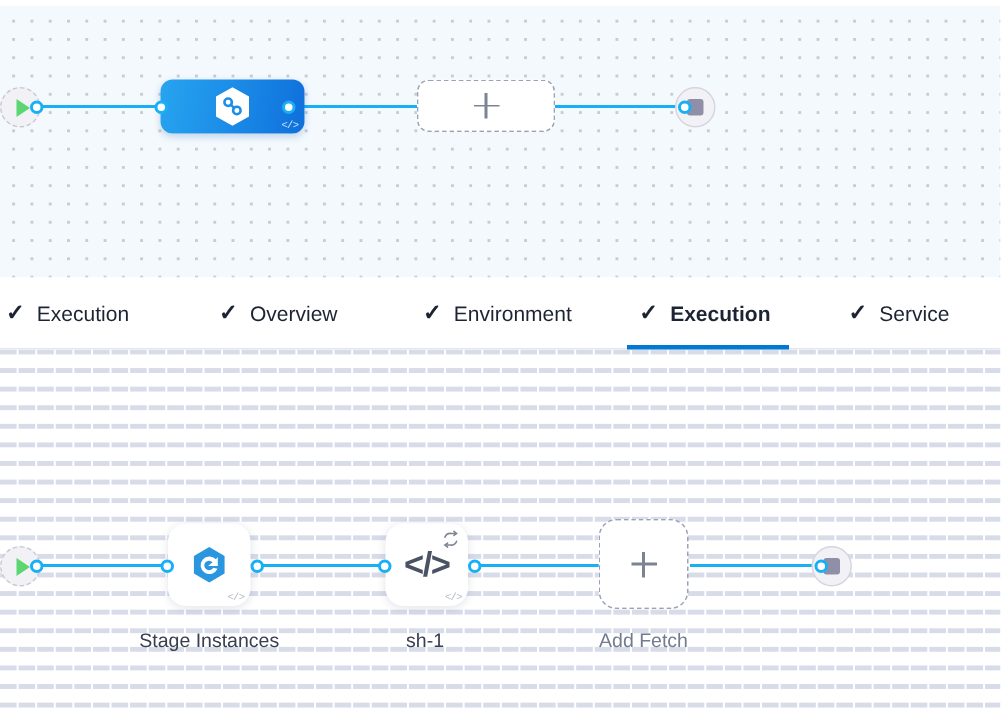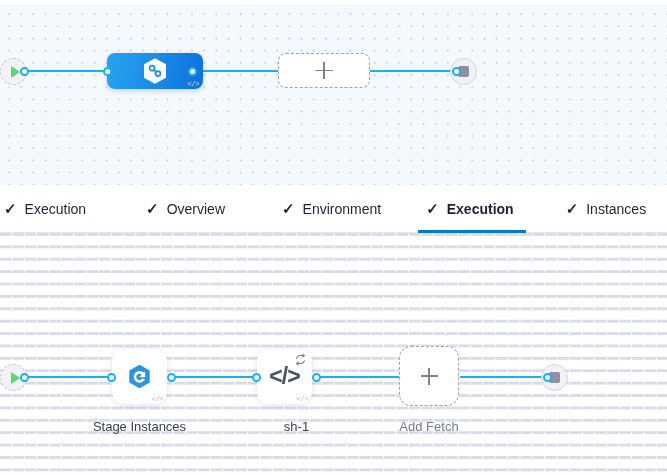--- a/index.html
+++ b/index.html
@@ -284,21 +284,21 @@
       <span class="tab-text">Environment</span>
     </div>
 
     <div class="tab active" style="margin-left:45px;">
       <span class="tick">✓</span>
       <span class="tab-text">Execution</span>
     </div>
 
     <div class="tab" style="margin-left:52px;">
       <span class="tick">✓</span>
-      <span class="tab-text">Instances</span>
+      <span class="tab-text">Service</span>
     </div>
   </div>
 
   <div class="step-canvas">
 
     <div class="wire" style="left:24px; top:143px; width:87px;"></div>
     <div class="wire" style="left:171px; top:143px; width:85px;"></div>
     <div class="wire" style="left:318px; top:143px; width:82px;"></div>
     <div class="wire" style="left:460px; top:143px; width:88px;"></div>
 
@@ -332,21 +332,21 @@
           <path d="M5.4 11.1 L3.2 12.8 L5.4 14.5"></path>
         </g>
       </svg>
       <span style="font-family:'Liberation Sans',sans-serif; font-size:23px; font-weight:700;
                    color:#4a5263; letter-spacing:-1px; line-height:1;">&lt;/&gt;</span>
       <span class="code-corner dark">&lt;/&gt;</span>
     </div>
 
     <div class="port" style="left:312px; top:139.5px;"></div>
 
-    <div class="node-label" style="left:269px; top:186px; width:55px;">sh-1</div>
+    <div class="node-label" style="left:241px; top:186px; width:55px;text-align:right;">sh-1</div>
 
     <div class="add-node add-step-box" style="left:399px; top:113px;">
       <div class="plus"></div>
     </div>
     <div class="node-label muted" style="left:394px; top:186px; width:70px;">Add Fetch</div>
 
     <div class="port" style="left:543px; top:139.5px;"></div>
     <div class="endcap solid" style="left:541px; top:131px;">
       <div class="stop-sq"></div>
     </div>

